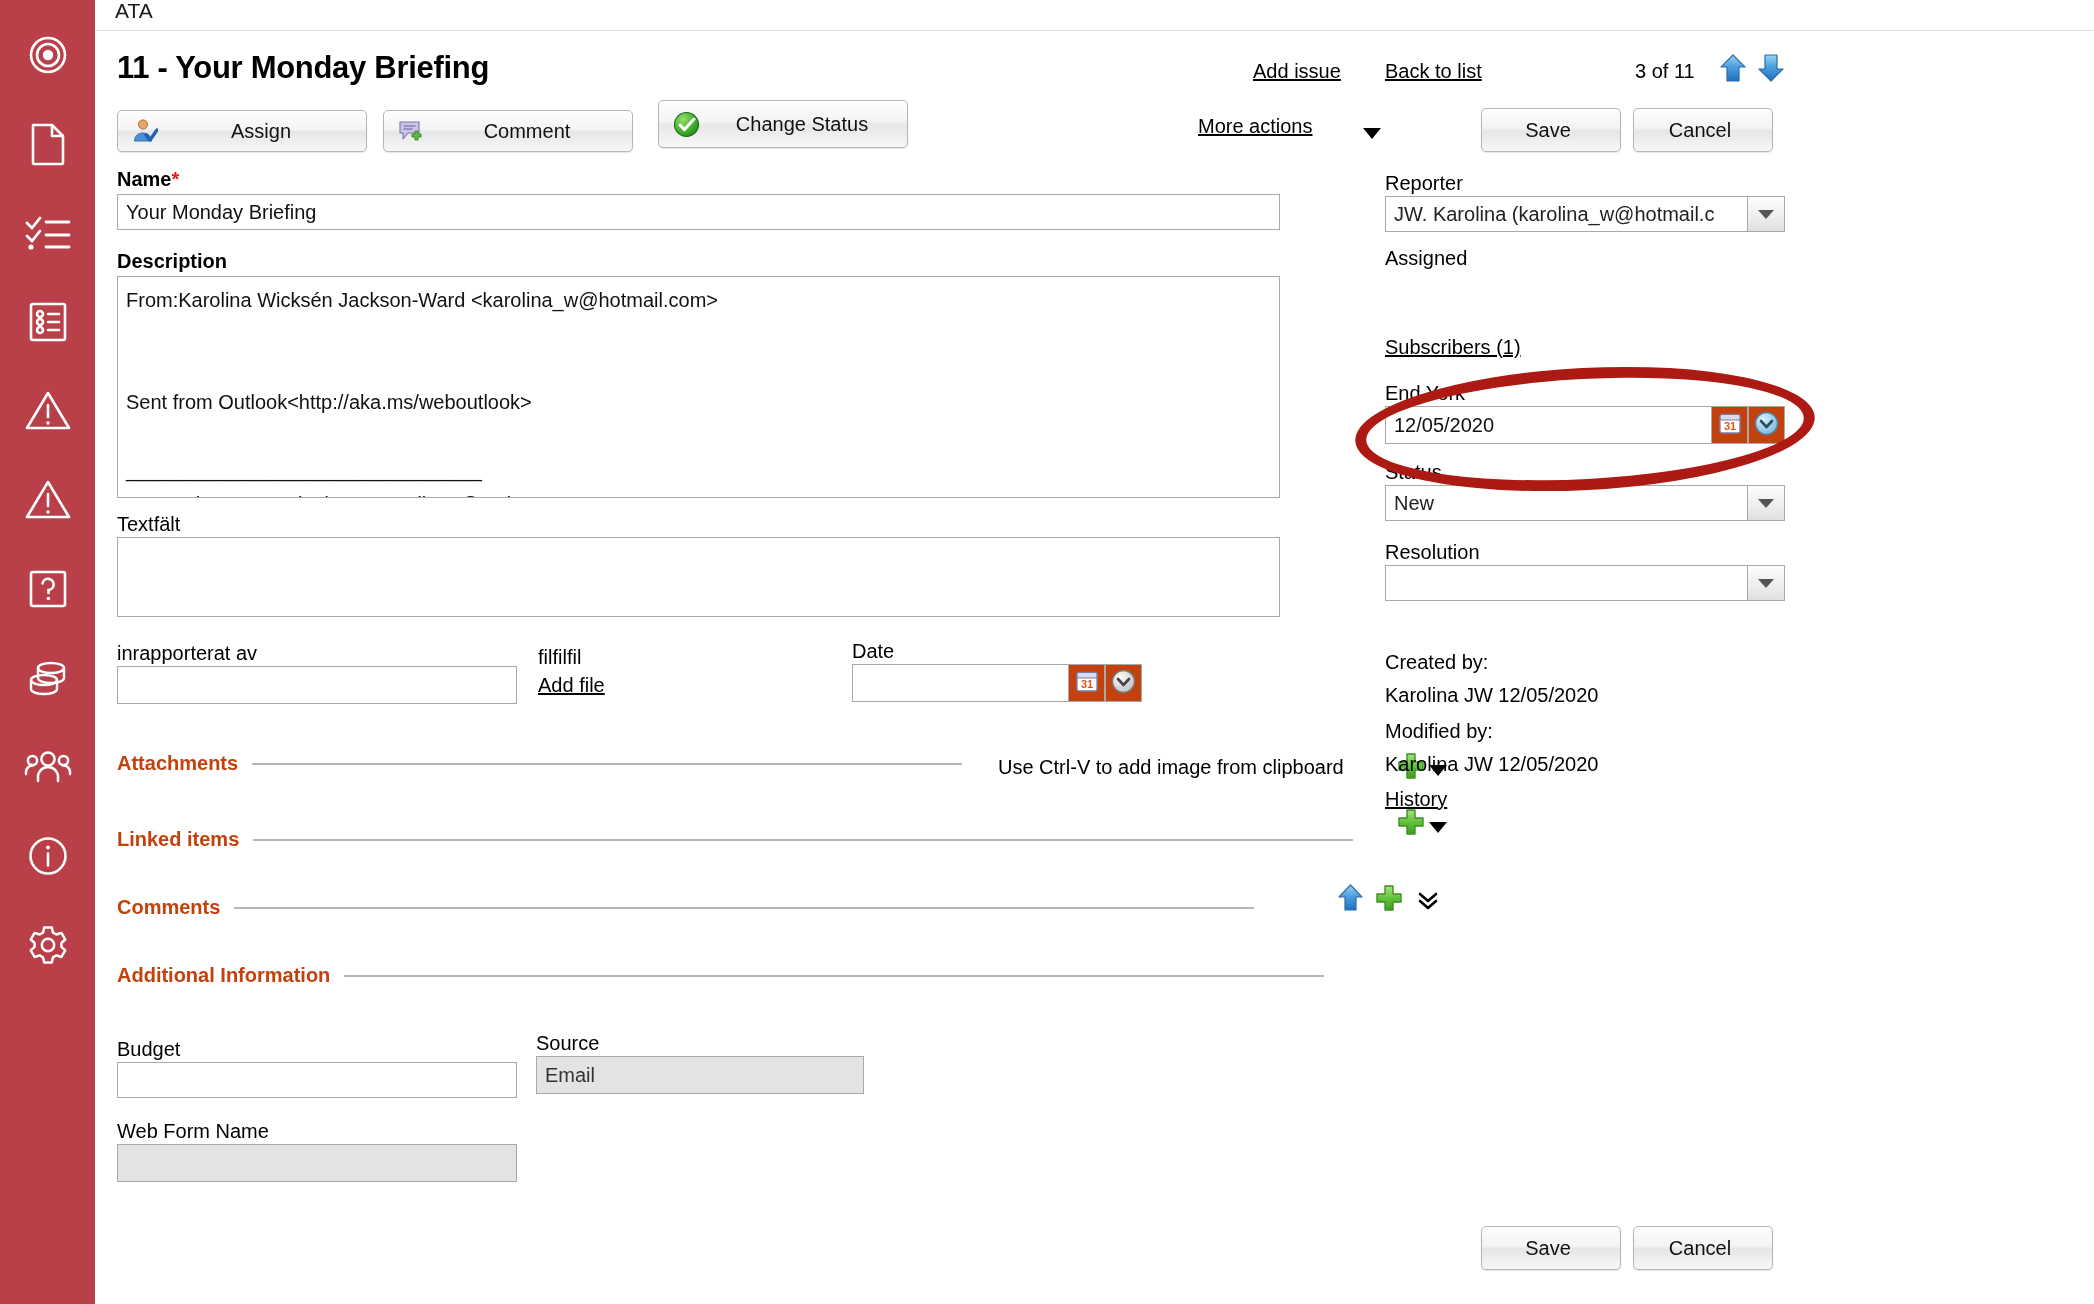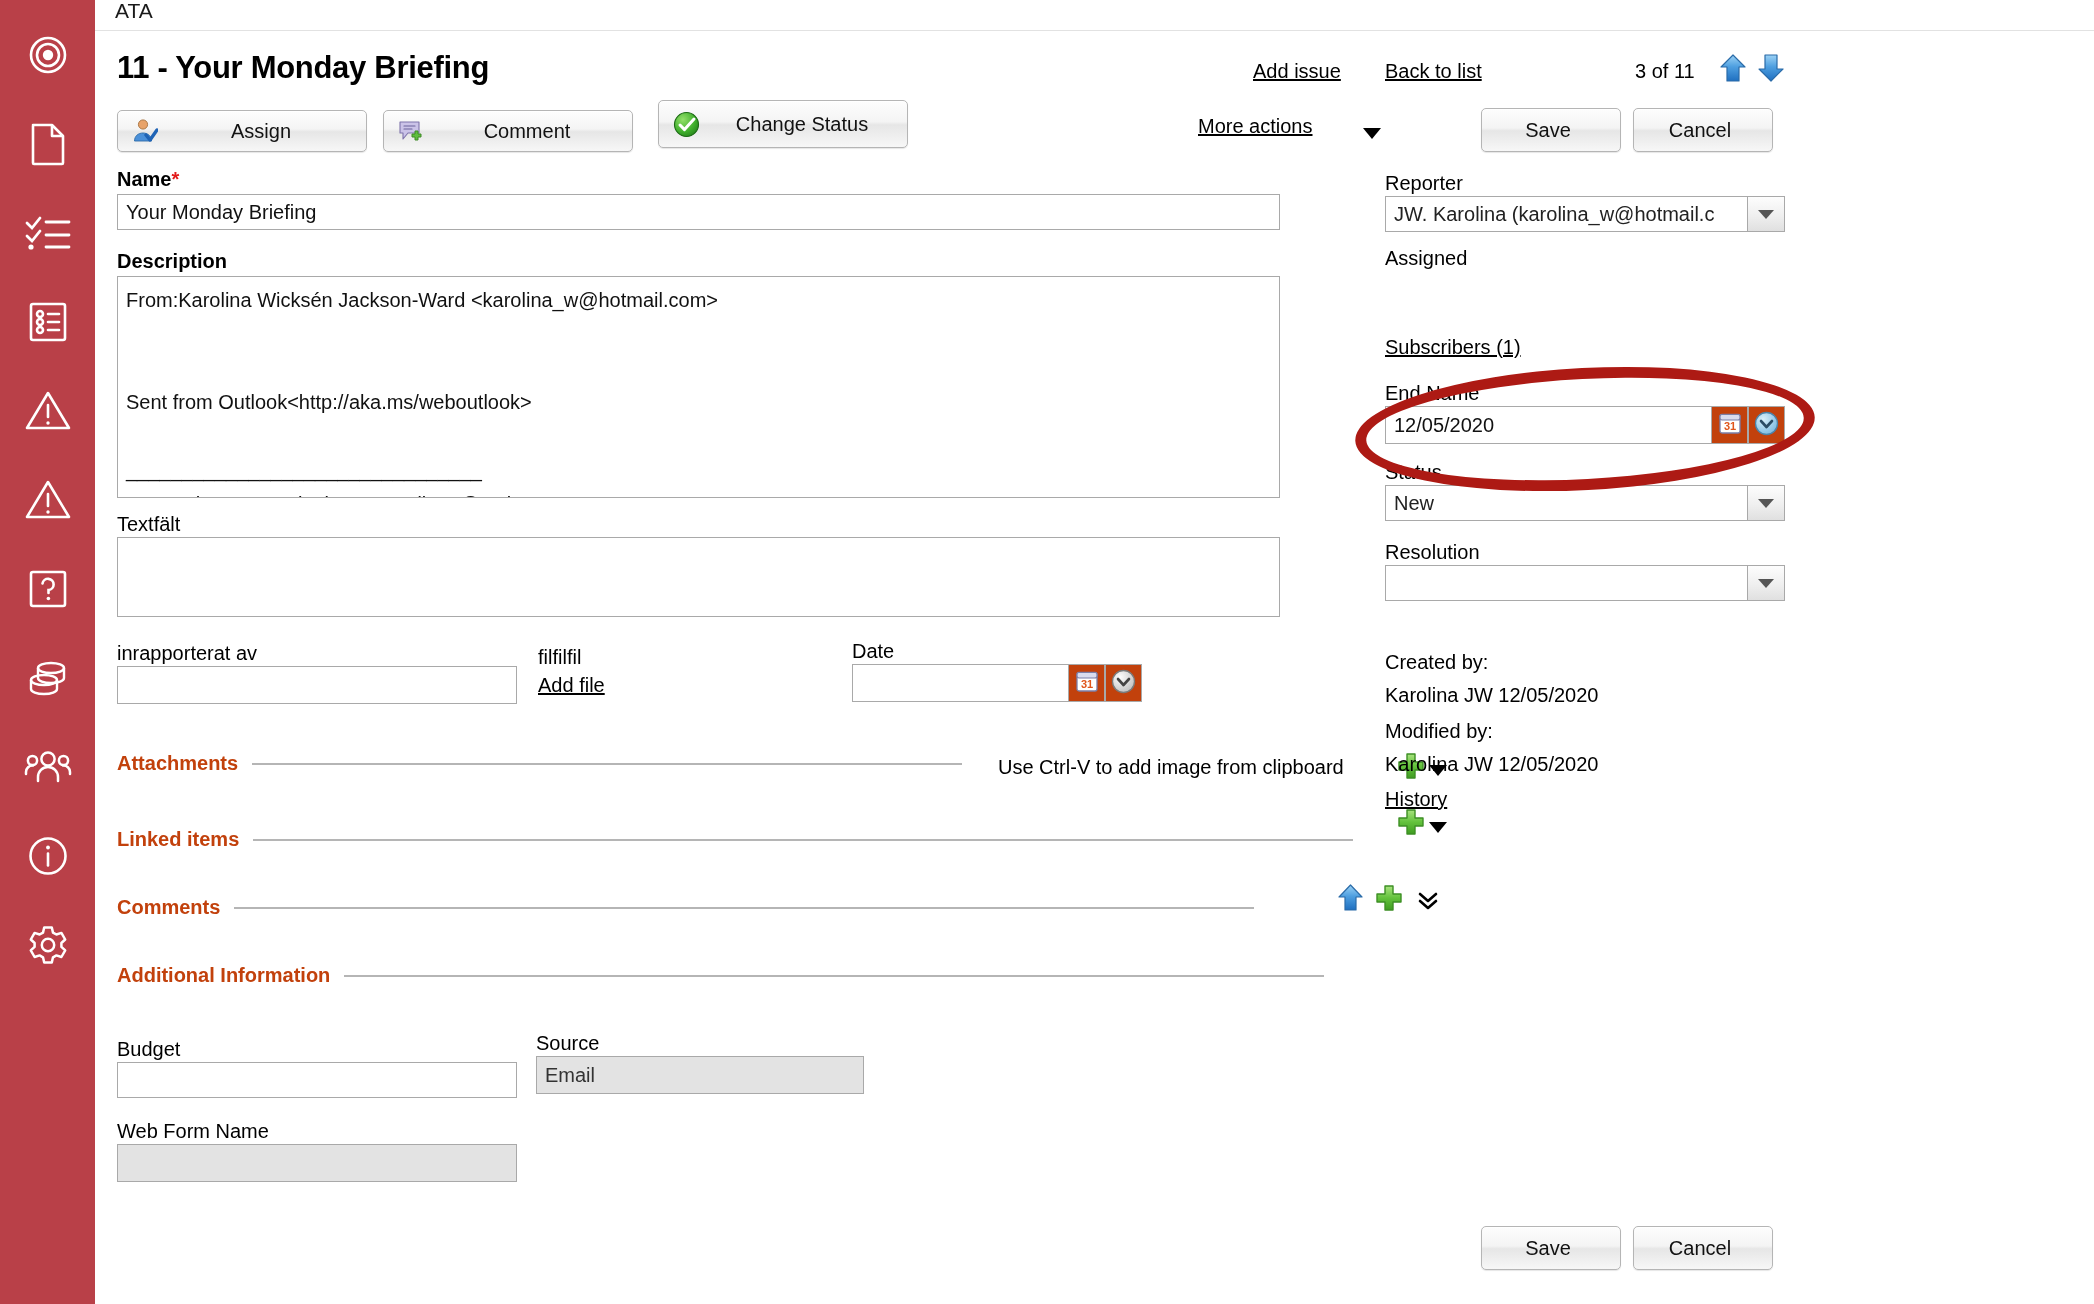--- a/index.html
+++ b/index.html
@@ -484,21 +484,21 @@
       <div class="val">JW. Karolina (karolina_w@hotmail.c</div>
       <div class="arrow">
           <span class="caret-d"></span>
         </div>
     </div>
 
     <div class="flabel" style="left:1290px; top:247px;">Assigned</div>
 
     <div class="link" style="left:1290px; top:336px;">Subscribers (1)</div>
 
-    <div class="flabel" style="left:1290px; top:382px;">End Name</div>
+    <div class="flabel" style="left:1290px; top:382px;">End York</div>
     <div class="datefield" style="left:1290px; top:406px; width:400px; height:38px;">
       <div class="dval">12/05/2020</div>
       <div class="icobox">
         <span>
           <svg width="24" height="24" viewBox="0 0 24 24">
             <rect x="2" y="3.5" width="20" height="18.5" rx="2" fill="#fff" stroke="#7b7fa8" stroke-width="1.3"></rect>
             <rect x="2" y="3.5" width="20" height="5.5" rx="2" fill="#d9dcef" stroke="#7b7fa8" stroke-width="1.2"></rect>
             <text x="12" y="19" font-size="11" font-weight="bold" fill="#e0551b" text-anchor="middle" font-family="Liberation Sans, sans-serif">31</text>
           </svg>
         </span>

